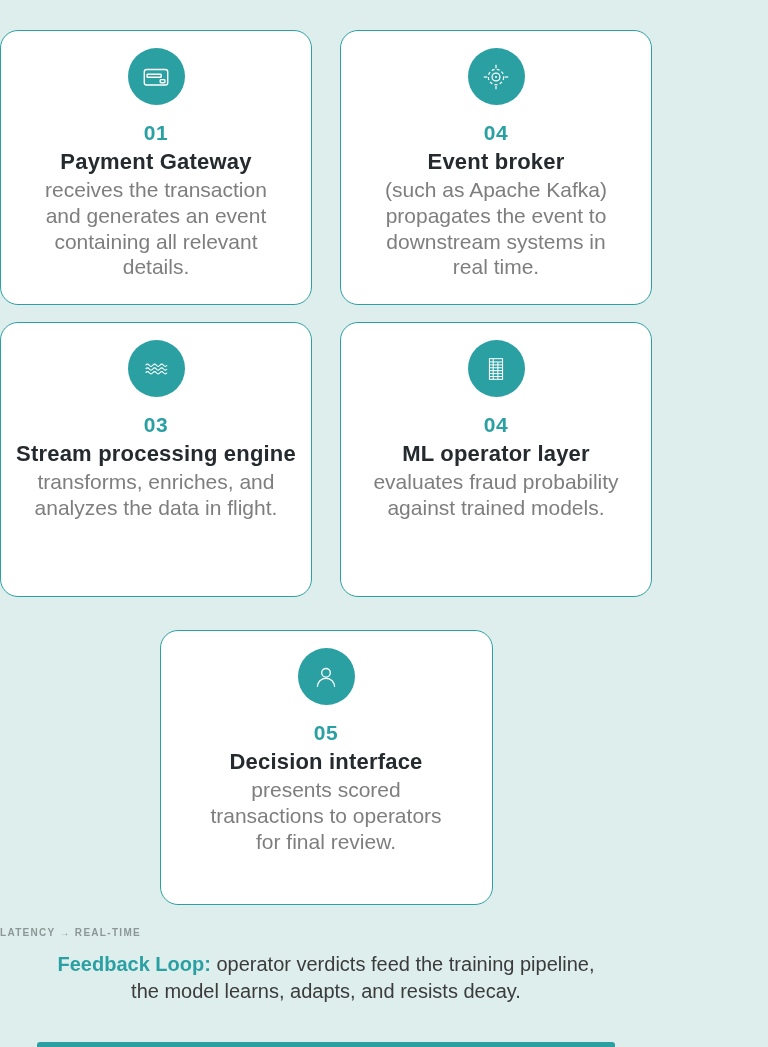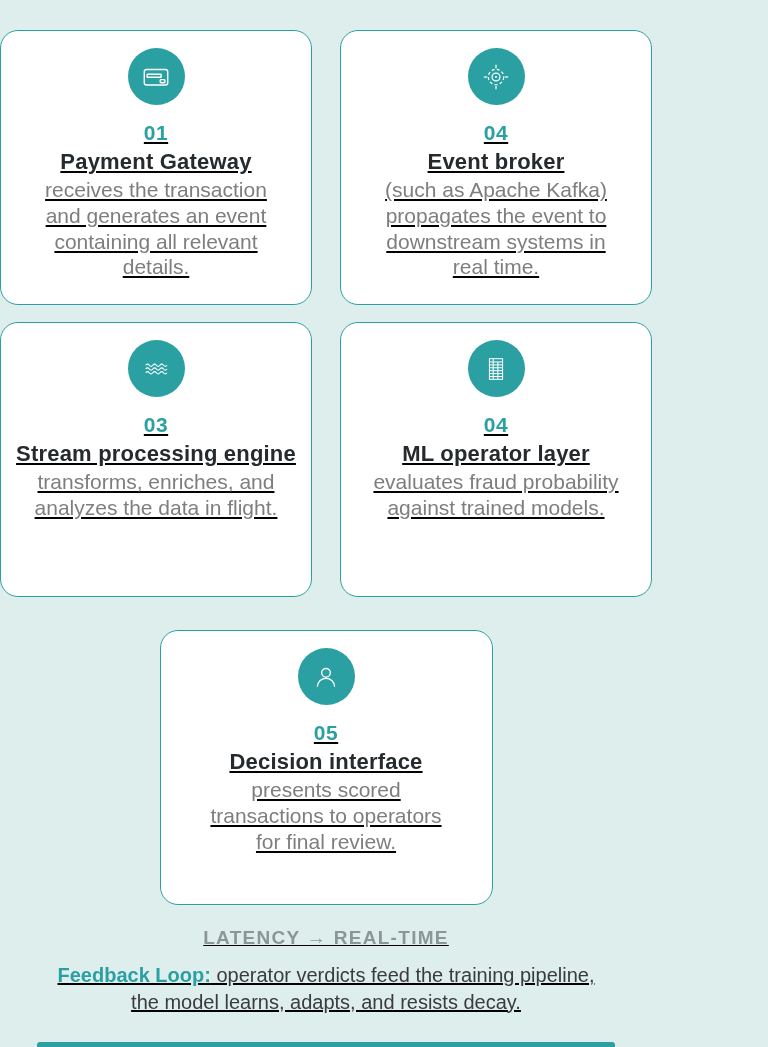--- a/index.html
+++ b/index.html
@@ -15,21 +15,20 @@
   body{
     font-family:"Liberation Sans", sans-serif;
     width:768px;height:1047px;
     position:relative;
     overflow:hidden;
   }
   .canvas{
     width:652px;height:1047px;
     background:var(--bg);
     position:relative;
-    text-decoration:underline;
   }
   .row{
     display:flex;
     justify-content:center;
     gap:28px;
   }
   .row-1{padding-top:30px;}
   .row-2{margin-top:17px;}
   .row-3{margin-top:33px;}
   .card{
@@ -70,23 +69,22 @@
   }
   .card-body{
     margin-top:3px;
     color:var(--body);
     font-size:21px;
     line-height:1.22;
     white-space:pre-line;
   }
   .latency{
     margin-top:22px;
-    text-align:center;
     color:var(--latency);
-    font-size:19px;
+    font-size:10px;
     font-weight:700;
     letter-spacing:1.3px;
   }
   .feedback{
     margin-top:13px;
     text-align:center;
     color:var(--feedback);
     font-size:20px;
     line-height:1.33;
     padding:0 53px;

